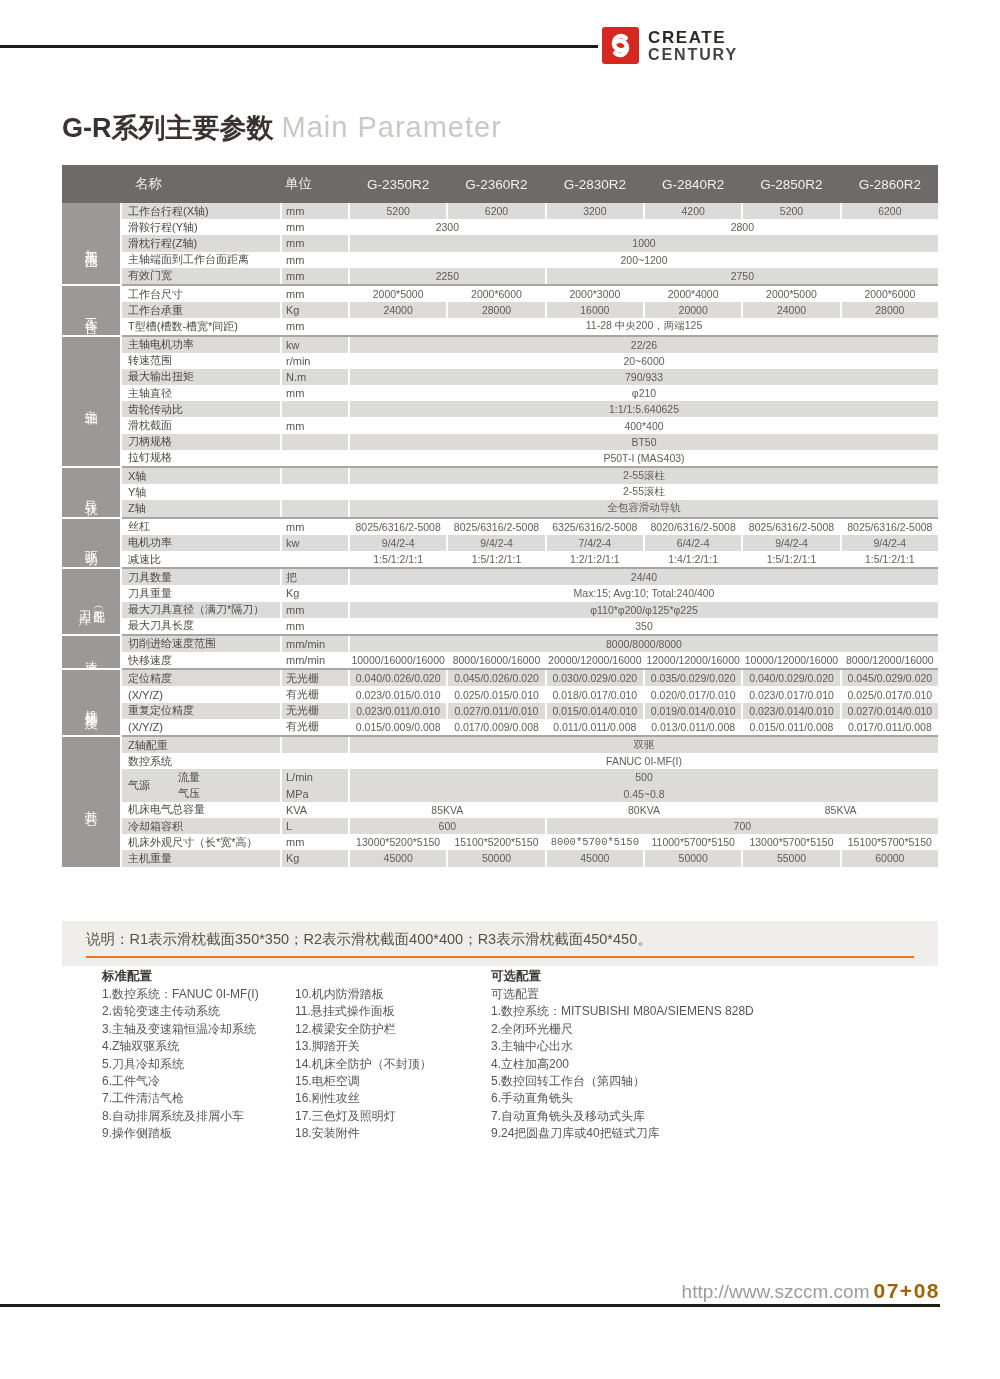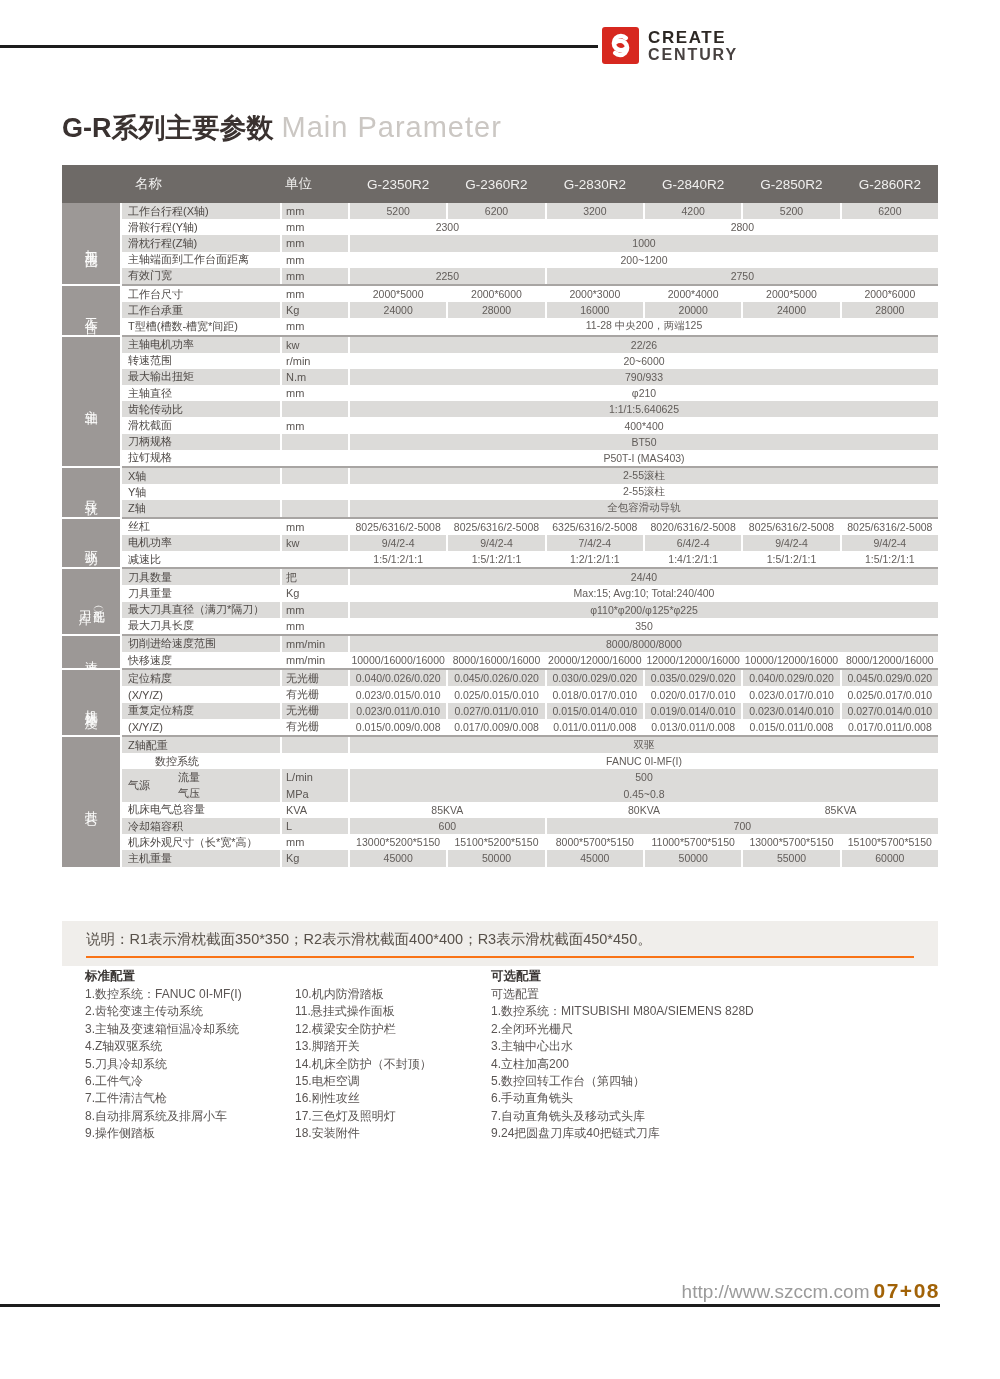--- a/index.html
+++ b/index.html
@@ -43,21 +43,21 @@
   .group-subs div{height:16.2px;display:flex;align-items:center;font-size:11px;color:#4e4946;}
   
   .note-box{position:absolute;left:62px;top:921px;width:876px;height:45px;background:#f0eeeb;
             box-sizing:border-box;padding:9px 24px 0 24px;}
   .note-inner{font-size:14.5px;color:#575049;padding-bottom:7px;border-bottom:2px solid #f97316;}
   
   .cfg{position:absolute;top:968px;font-size:12px;color:#5a5553;}
   .cfg-title{font-size:12.5px;font-weight:bold;color:#3a3634;height:18px;}
   .cfg-item{line-height:17.4px;white-space:nowrap;}
   .cfg-spacer{height:18px;}
-  #cfg-std-1{left:85px;width:210px;}
+  #cfg-std-1{left:102px;width:210px;}
   #cfg-std-2{left:295px;width:210px;}
   #cfg-opt{left:491px;width:360px;}
   
   .footer-text{position:absolute;top:1279px;right:60px;display:flex;align-items:baseline;}
   .footer-url{font-size:19px;color:#9b9b9b;}
   .footer-page{font-size:21px;font-weight:bold;color:#a16207;letter-spacing:1.5px;margin-left:4px;}
   .bottom-rule{position:absolute;left:0;top:1304px;width:940px;height:3px;background:#1c1c1c;}
 </style>
 </head>
 <body>
@@ -301,21 +301,21 @@
           <div class="c-val sw" style="grid-area: 4 / 9 / auto / span 1;">0.017/0.011/0.008</div>
         </div>
         <div class="sec-sep"></div>
         <div class="grid section">
           <div class="cat-cell" style="grid-row: 1 / span 8;">
             <span class="cat-text">其它</span>
           </div>
           <div class="c-name sg" style="grid-row: 1;">Z轴配重</div>
           <div class="c-unit sg" style="grid-row: 1;"></div>
           <div class="c-val sg" style="grid-area: 1 / 4 / auto / span 6;">双驱</div>
-          <div class="c-name sw" style="grid-row: 2; margin-left: 27px;">数控系统</div>
+          <div class="c-name sw" style="grid-row: 2;">数控系统</div>
           <div class="c-unit sw" style="grid-row: 2;"></div>
           <div class="c-val sw" style="grid-area: 2 / 4 / auto / span 6;">FANUC 0I-MF(I)</div>
           <div class="c-name group-name sg" style="grid-row: 3 / span 2;">
             <span>气源</span>
             <div class="group-subs">
               <div>流量</div>
               <div>气压</div>
             </div>
           </div>
           <div class="c-unit sg" style="grid-row: 3;">L/min</div>
@@ -328,21 +328,21 @@
           <div class="c-val sw" style="grid-area: 5 / 6 / auto / span 2;">80KVA</div>
           <div class="c-val sw" style="grid-area: 5 / 8 / auto / span 2;">85KVA</div>
           <div class="c-name sg" style="grid-row: 6;">冷却箱容积</div>
           <div class="c-unit sg" style="grid-row: 6;">L</div>
           <div class="c-val sg" style="grid-area: 6 / 4 / auto / span 2;">600</div>
           <div class="c-val sg" style="grid-area: 6 / 6 / auto / span 4;">700</div>
           <div class="c-name sw" style="grid-row: 7;">机床外观尺寸（长*宽*高）</div>
           <div class="c-unit sw" style="grid-row: 7;">mm</div>
           <div class="c-val sw" style="grid-area: 7 / 4 / auto / span 1;">13000*5200*5150</div>
           <div class="c-val sw" style="grid-area: 7 / 5 / auto / span 1;">15100*5200*5150</div>
-          <div class="c-val sw" style="grid-area: 7 / 6 / auto / span 1;">8000*5700*5150</div>
+          <div class="c-val sw" style="grid-area: 7 / 6 / auto / span 1; font-family: Liberation Mono, monospace;">8000*5700*5150</div>
           <div class="c-val sw" style="grid-area: 7 / 7 / auto / span 1;">11000*5700*5150</div>
           <div class="c-val sw" style="grid-area: 7 / 8 / auto / span 1;">13000*5700*5150</div>
           <div class="c-val sw" style="grid-area: 7 / 9 / auto / span 1;">15100*5700*5150</div>
           <div class="c-name sg" style="grid-row: 8;">主机重量</div>
           <div class="c-unit sg" style="grid-row: 8;">Kg</div>
           <div class="c-val sg" style="grid-area: 8 / 4 / auto / span 1;">45000</div>
           <div class="c-val sg" style="grid-area: 8 / 5 / auto / span 1;">50000</div>
           <div class="c-val sg" style="grid-area: 8 / 6 / auto / span 1;">45000</div>
           <div class="c-val sg" style="grid-area: 8 / 7 / auto / span 1;">50000</div>
           <div class="c-val sg" style="grid-area: 8 / 8 / auto / span 1;">55000</div>

